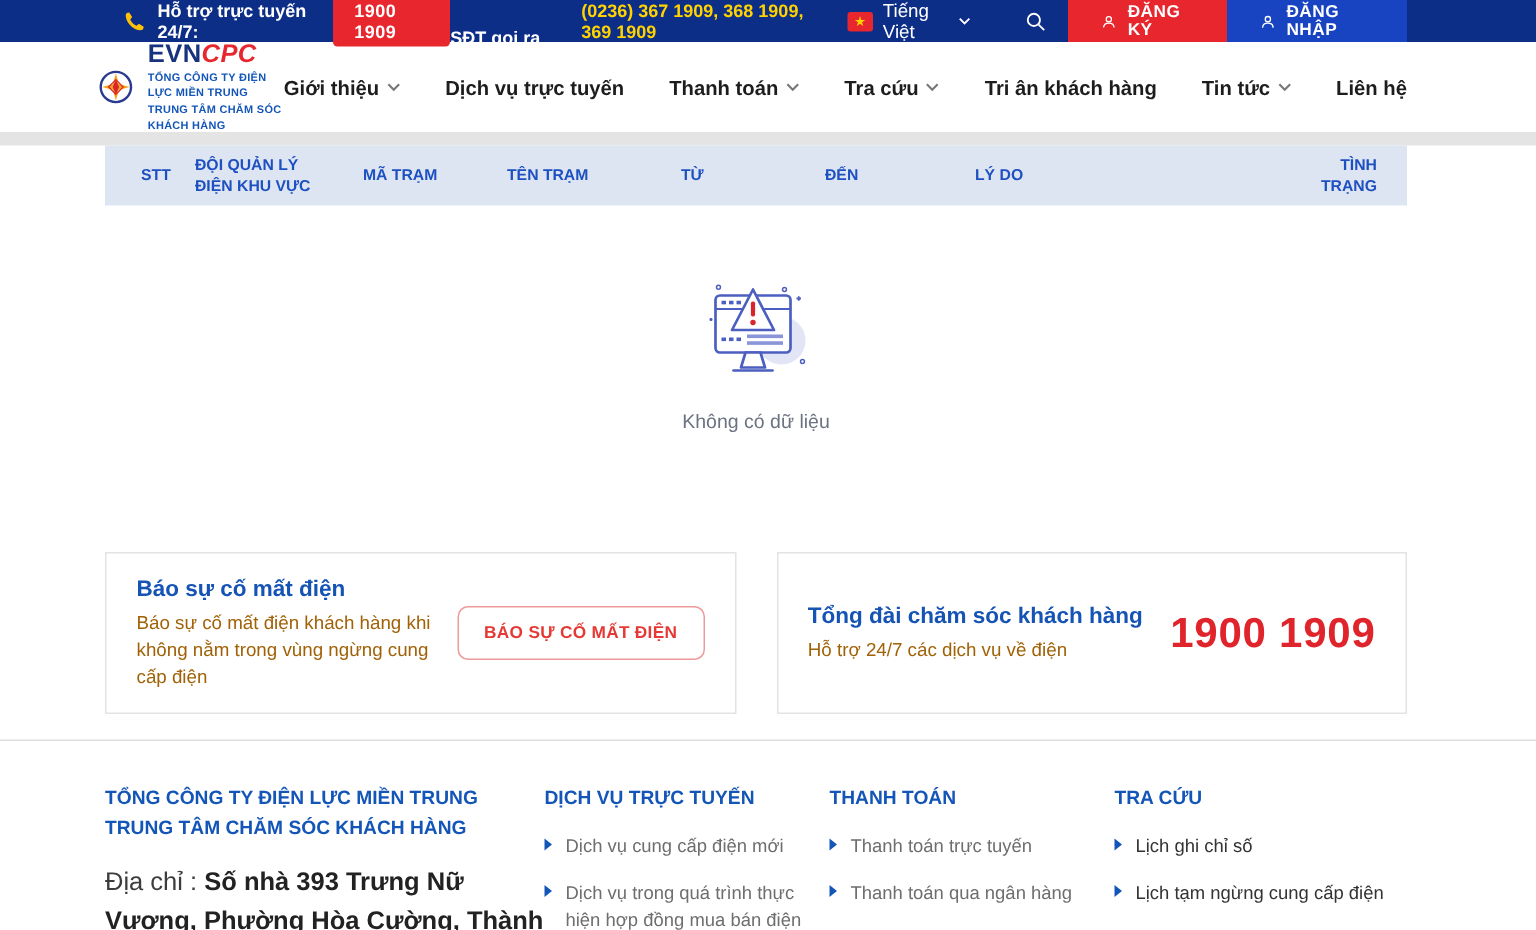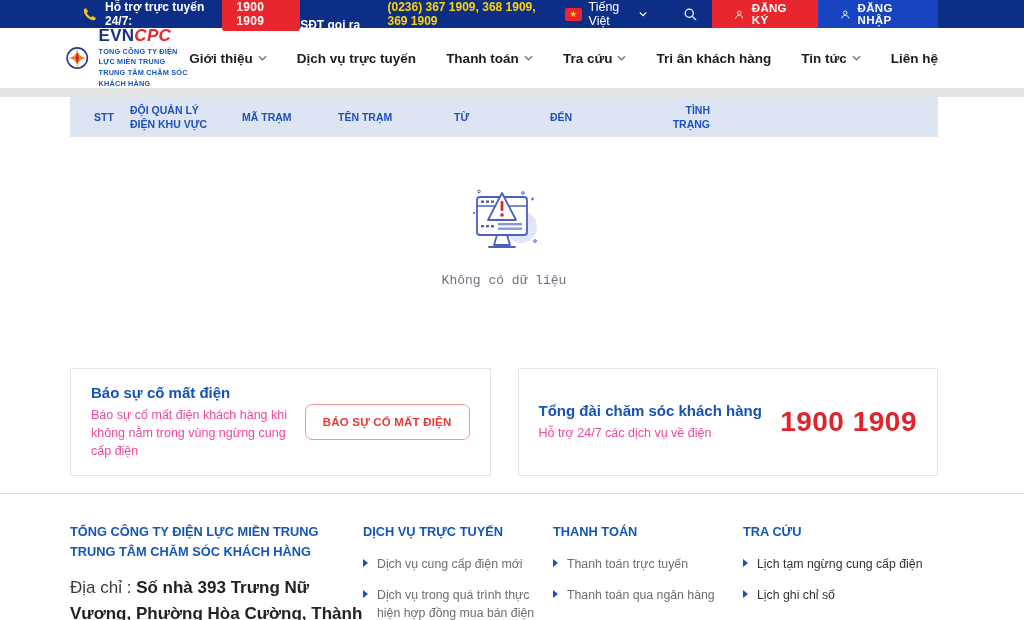--- a/index.html
+++ b/index.html
@@ -46,29 +46,29 @@
   .th.c1 { width:52px; padding-left:24px; }
   .th.c2 { width:112px; }
   .th.c3 { width:96px; }
   .th.c4 { width:116px; }
   .th.c5 { width:96px; }
   .th.c6 { width:100px; }
   .th.c7 { width:208px; }
   .th.c8 { width:88px; text-align:right; padding-right:20px; }
 
   
-  .empty { display:flex; flex-direction:column; align-items:center; margin-top:52px;font-family:Liberation Mono, monospace; }
+  .empty { display:flex; flex-direction:column; align-items:center; margin-top:52px; }
   .empty-text { color:#6b7280; font-size:13px; margin-top:16px; }
 
   
   .cards { display:flex; gap:27px; margin-top:80px; }
   .card { flex:1; border:1px solid #e3e3e3; background:#fff; padding:15px 20px;
     display:flex; align-items:center; justify-content:space-between; min-height:76px; }
   .card-title { color:#1553b5; font-size:15px; font-weight:bold; margin-bottom:5px; }
-  .card-desc { color:#ec4899; font-size:12.5px; line-height:1.45; max-width:250px; }
+  .card-desc { color:#a16207; font-size:12.5px; line-height:1.45; max-width:250px; }
   .card.hotline .card-desc { max-width:none; }
   .card-btn { border:1px solid #ef9a9a; color:#e53935; background:#fff; font-size:11.5px; font-weight:bold;
     padding:11px 17px; border-radius:7px; cursor:pointer; white-space:nowrap; letter-spacing:.2px;
     font-family:"Liberation Sans",sans-serif; }
   .card-phone { color:#e0242b; font-size:28px; font-weight:bold; letter-spacing:.5px; }
 
   
   .footer-divider { border:none; border-top:1px solid #ddd; margin-top:17px; }
   .footer { display:flex; margin-top:28px; }
   .fcol1 { width:293px; }
@@ -187,20 +187,21 @@
 <div class="strip"></div>
 
 <div class="container">
   <div class="thead">
     <div class="th c1">STT</div>
     <div class="th c2">ĐỘI QUẢN LÝ ĐIỆN KHU VỰC</div>
     <div class="th c3">MÃ TRẠM</div>
     <div class="th c4">TÊN TRẠM</div>
     <div class="th c5">TỪ</div>
     <div class="th c6">ĐẾN</div>
+    <div class="th c7">LÝ DO</div>
     <div class="th c8">TÌNH TRẠNG</div>
   </div>
 
   <div class="empty">
     <svg width="78" height="68" viewBox="0 0 78 68">
       <circle cx="56" cy="38" r="16" fill="#c9cfed" opacity="0.55"></circle>
       <rect x="12" y="8" width="50" height="38" rx="3" fill="#fff" stroke="#4c5fc0" stroke-width="1.8"></rect>
       <line x1="12" y1="17" x2="62" y2="17" stroke="#4c5fc0" stroke-width="1.4"></line>
       <rect x="16" y="11.5" width="3" height="2.4" fill="#4c5fc0"></rect>
         <rect x="21" y="11.5" width="3" height="2.4" fill="#4c5fc0"></rect>
@@ -281,26 +282,26 @@
           <span class="tri"></span>
           <span>Thanh toán qua điện lực</span>
         </div>
 
     </div>
 
     <div class="fcol4">
       <div class="f-head">TRA CỨU</div>
       <div class="f-link">
           <span class="tri"></span>
+          <span>Lịch ghi chỉ số</span>
+        </div>
+      <div class="f-link">
+          <span class="tri"></span>
           <span>Lịch tạm ngừng cung cấp điện</span>
         </div>
       <div class="f-link">
           <span class="tri"></span>
-          <span>Lịch ghi chỉ số</span>
-        </div>
-      <div class="f-link">
-          <span class="tri"></span>
           <span>Lịch sử treo tháo công tơ</span>
         </div>
 
     </div>
   </div>
 </div>
 
 </body></html>

